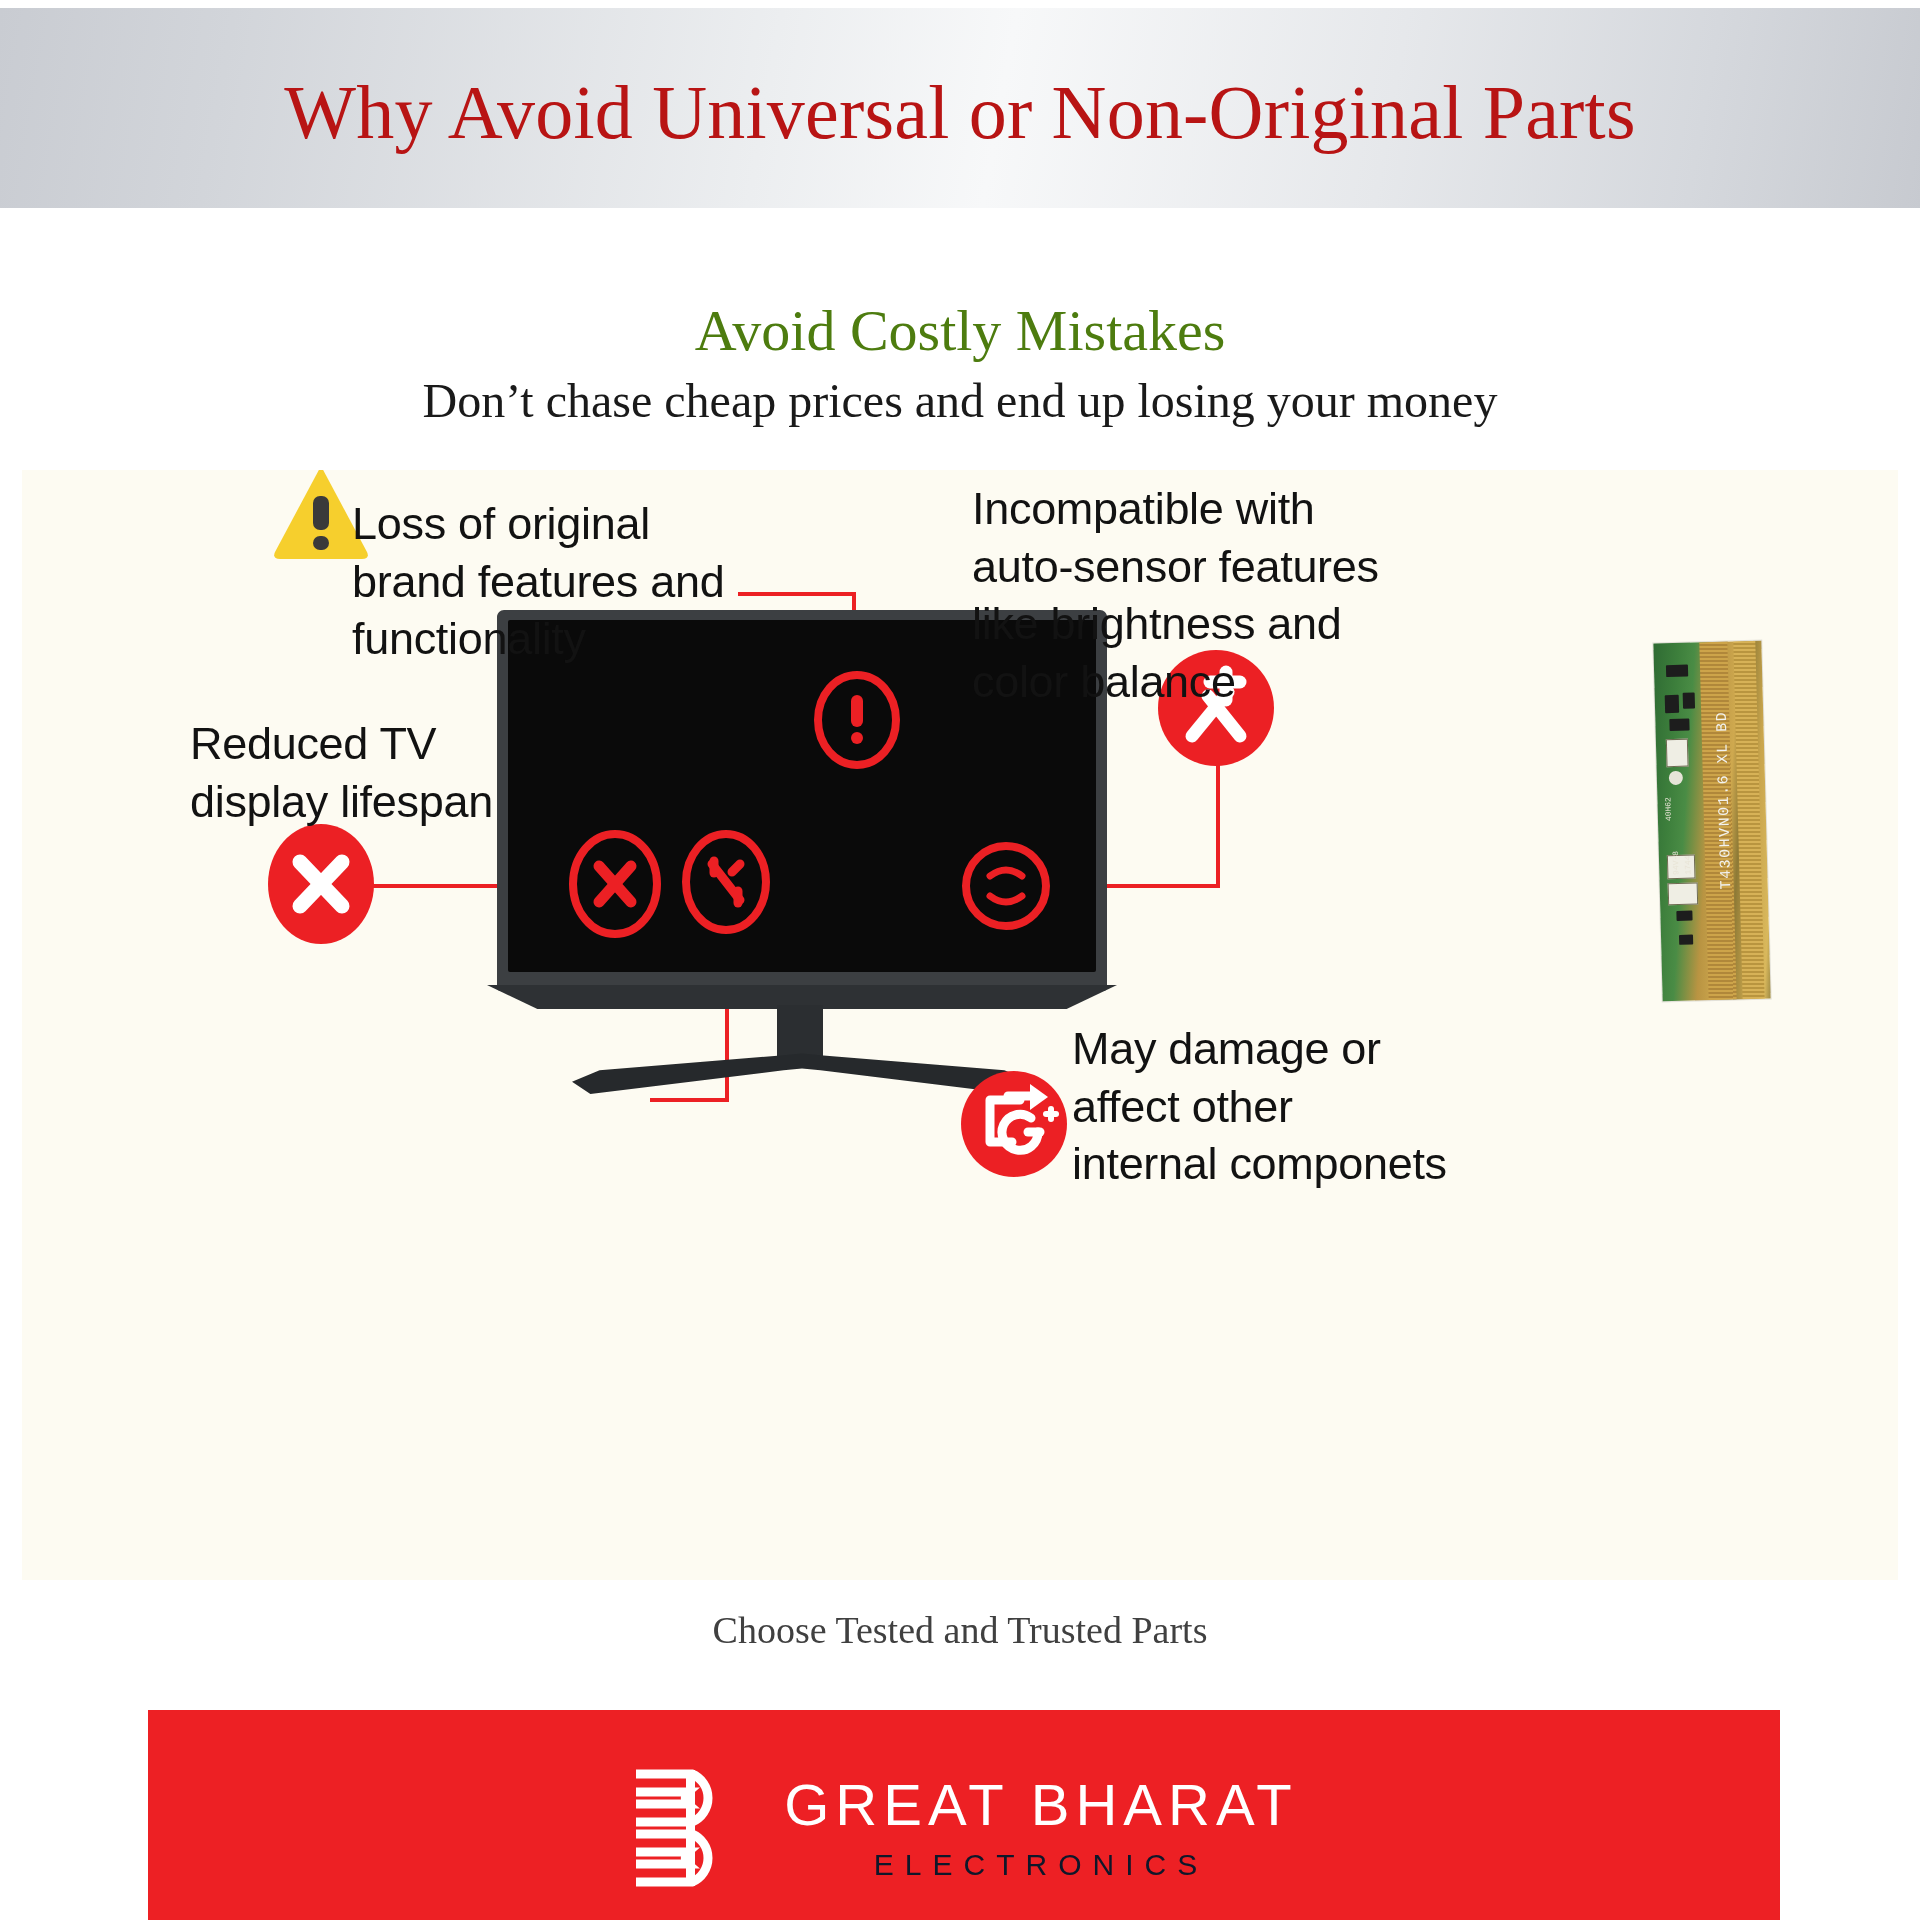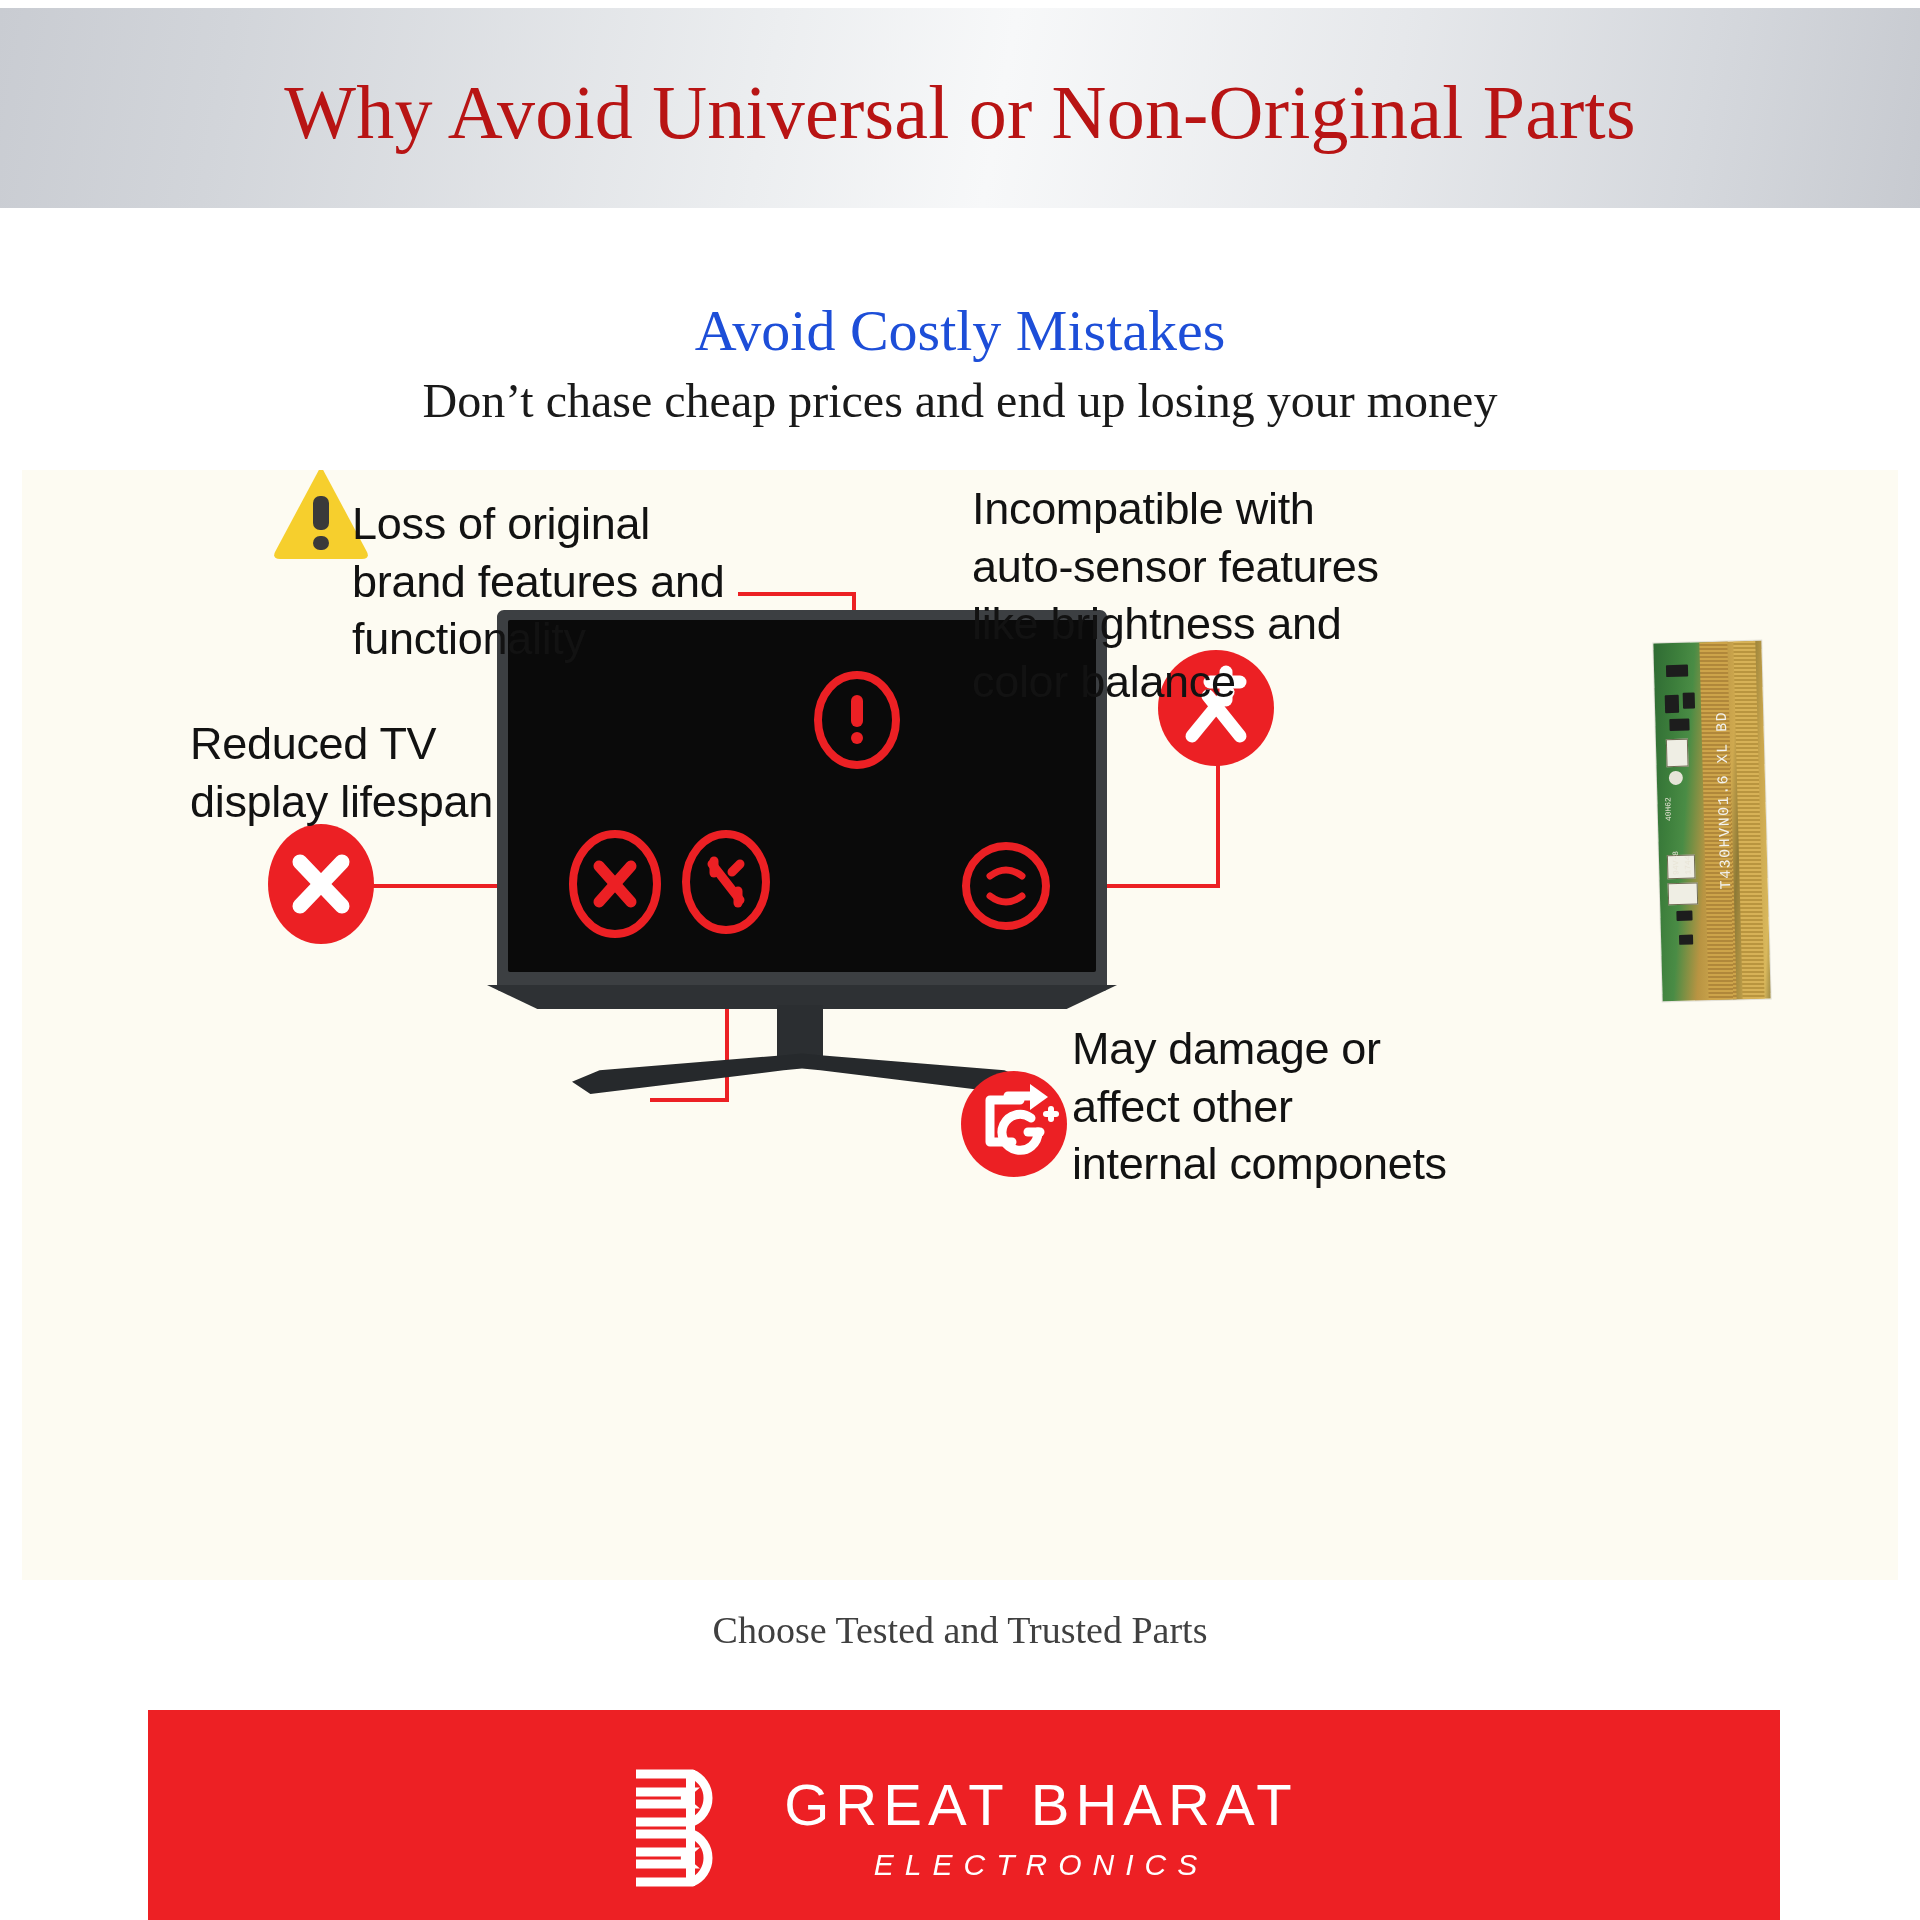--- a/index.html
+++ b/index.html
@@ -27,21 +27,21 @@
   }
 
   
   .subhead{
     position:absolute;left:0;top:208px;width:1920px;height:262px;
     display:flex;flex-direction:column;align-items:center;justify-content:center;
     background:#ffffff;
   }
   .subhead-main{
     font-family:"Liberation Serif", serif;
-    font-size:58px;color:#1d4ed8;line-height:1.1;margin-bottom:12px;margin-top:48px;
+    font-size:58px;color:#4d7c0f;line-height:1.1;margin-bottom:12px;margin-top:48px;
   }
   .subhead-sub{
     font-family:"Liberation Serif", serif;
     font-size:48px;color:#1a1a1a;line-height:1.1;
   }
 
   
   .panel{
     position:absolute;left:22px;top:470px;width:1876px;height:1110px;
     background:#fdfbf2;
@@ -140,21 +140,21 @@
   }
   .brand-inner{display:flex;align-items:center;gap:46px;}
   .brand-mark{width:108px;height:132px;flex:0 0 auto;}
   .brand-words{display:flex;flex-direction:column;align-items:center;}
   .brand-name{
     font-family:"Liberation Sans", sans-serif;
     font-size:58px;color:#ffffff;letter-spacing:6px;font-weight:400;line-height:1;
   }
   .brand-sub{
     font-family:"Liberation Sans", sans-serif;
-    font-size:30px;color:#ffffff;letter-spacing:11px;line-height:1;margin-top:16px;font-style:italic;
+    font-size:30px;color:#0f172a;letter-spacing:11px;line-height:1;margin-top:16px;
   }
 </style>
 </head>
 <body>
 
 <div class="header">
   <div class="header-title">Why Avoid Universal or Non-Original Parts</div>
 </div>
 
 <div class="subhead">

